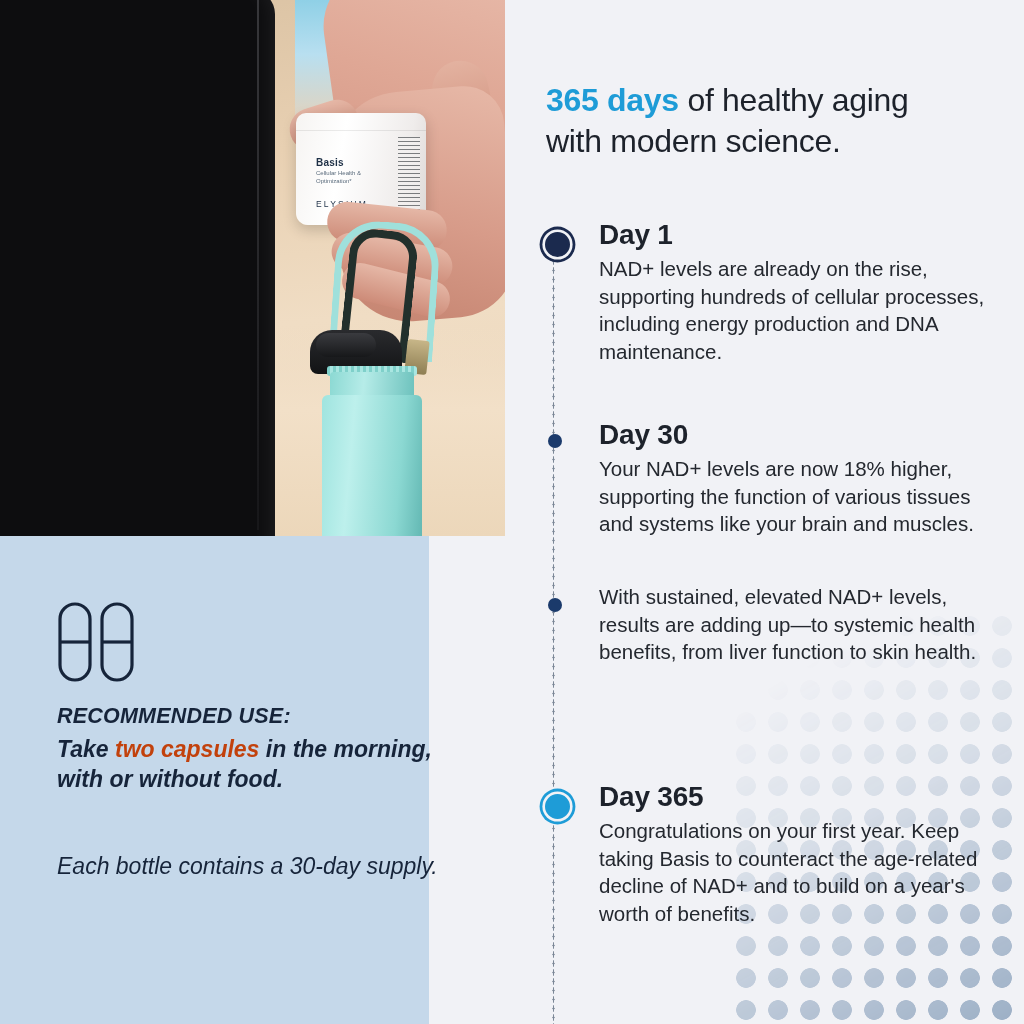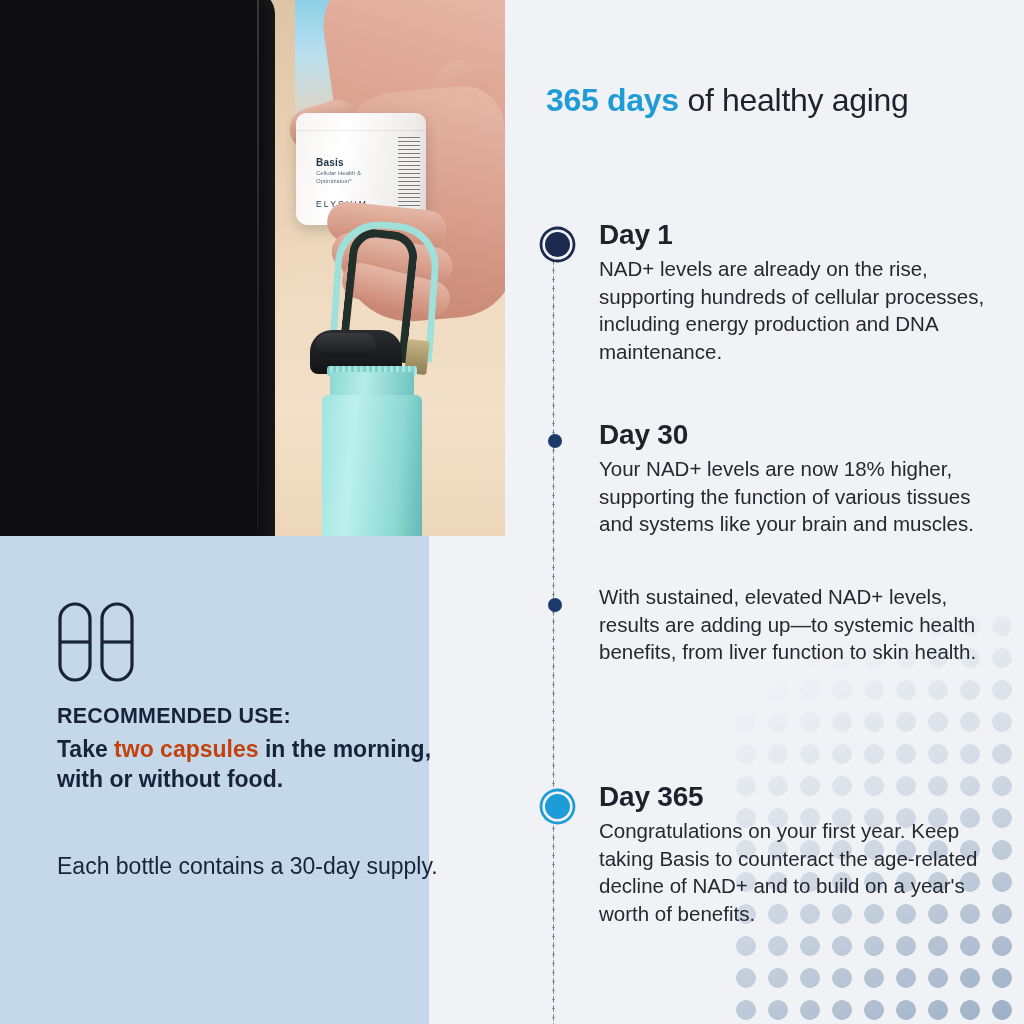--- a/index.html
+++ b/index.html
@@ -72,21 +72,21 @@
   .bottle-handle{position:absolute;left:333px;top:222px;width:90px;height:130px;
        border:7px solid #9fe0db;border-bottom:none;border-radius:44px 44px 0 0;background:transparent;
        transform:rotate(4deg);}
   .bottle-strap{position:absolute;left:345px;top:230px;width:52px;height:122px;
        border:8px solid #22302c;border-bottom:none;border-radius:26px 26px 0 0;background:transparent;
        transform:rotate(6deg);}
   .bottle-clip{position:absolute;left:406px;top:340px;width:22px;height:34px;
        background:linear-gradient(180deg,#c7b688,#8e7e53);border-radius:3px;transform:rotate(6deg);}
 
   
-  .blue-panel{position:absolute;left:0;top:536px;width:429px;height:488px;background:#c5d8ea;}
+  .blue-panel{position:absolute;left:0;top:536px;width:429px;height:488px;background:#c5d8ea;font-style:italic;}
   .pill-icon{position:absolute;left:57px;top:65px;}
   .ru-label{position:absolute;left:57px;top:168px;font-size:21.5px;font-weight:bold;
        letter-spacing:.2px;color:#16243a;}
   .ru-line{position:absolute;left:57px;top:198px;width:420px;font-size:23px;font-weight:bold;
        color:#16243a;line-height:30px;}
   .ru-line .hl{color:#c2410c;}
   .ru-note{position:absolute;left:57px;top:317px;width:430px;font-size:23px;color:#16243a;
        font-family:"Liberation Sans Narrow","Liberation Sans",sans-serif;}
 
   
@@ -176,20 +176,21 @@
 
       <div class="ru-note">Each bottle contains a 30-day supply.</div>
     </div>
   </div>
 
   <div class="right-col">
     <div class="dotfield"></div>
 
     <div class="headline">
       <span class="accent">365 days</span><span class="reg"> of healthy aging</span><br>
+      <span class="reg">with modern science.</span>
     </div>
 
     <div class="timeline">
       <div class="tl-line"></div>
 
       <div class="items">
 
         <div class="item" style="top:219px">
           <span class="bullet b-ring" style="top:13px"></span>
           <div class="day">Day 1</div>

